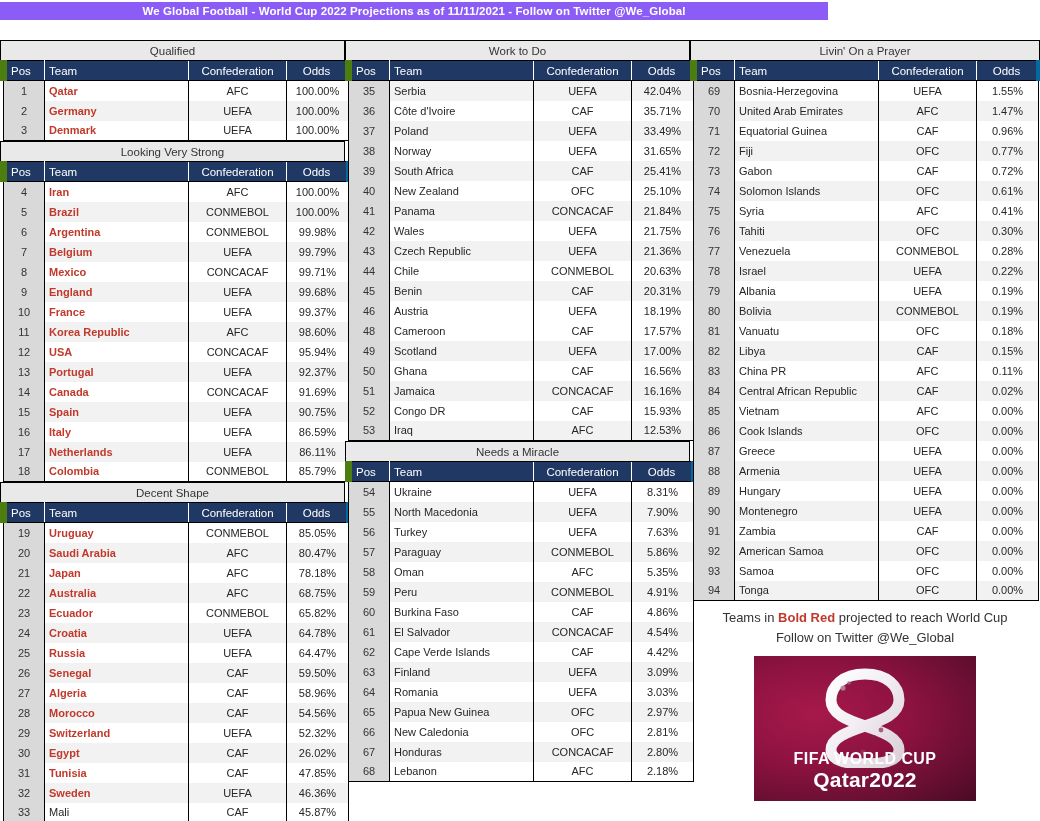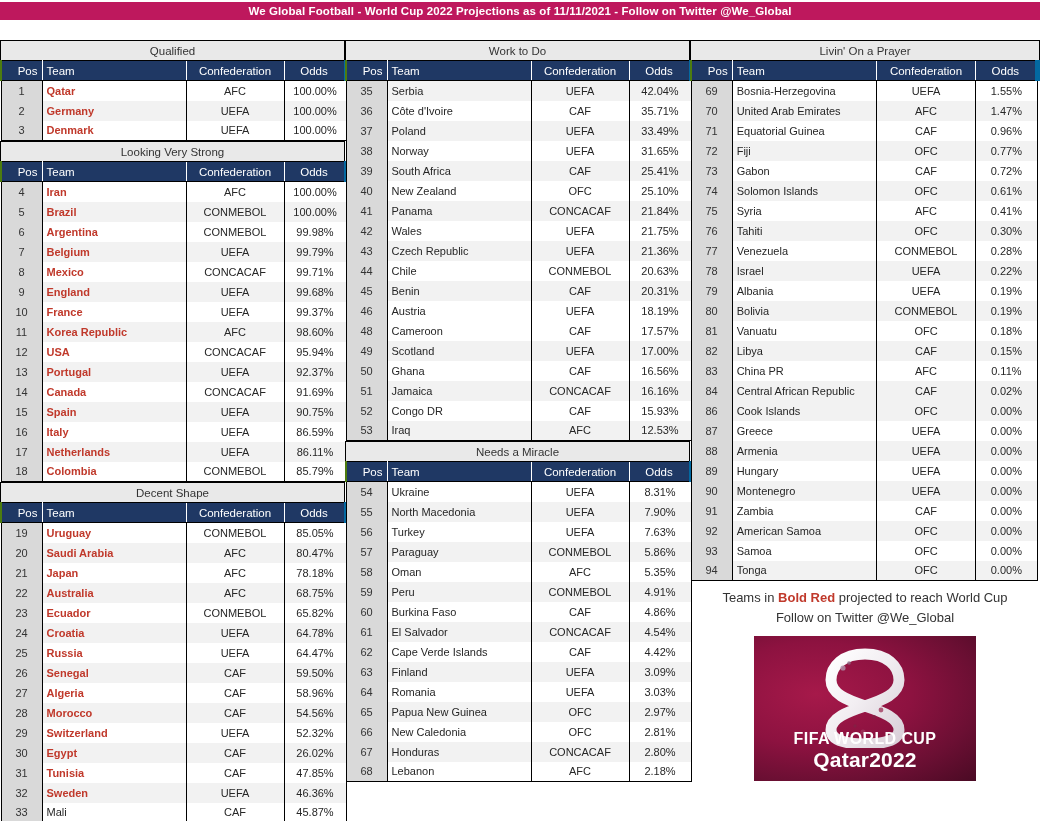--- a/index.html
+++ b/index.html
@@ -16,23 +16,23 @@
     color: #262626;
     overflow: hidden;
     position: relative;
   }
 
   
   #title-bar {
     position: absolute;
     left: 0;
     top: 2px;
-    width: 1040px;
+    width: 828px;
     height: 18px;
-    background: #be185d;
+    background: #8b5cf6;
     color: #ffffff;
     font-weight: bold;
     font-size: 11.5px;
     display: flex;
     align-items: center;
     justify-content: center;
     letter-spacing: 0.1px;
     box-sizing: border-box;
   }
 
@@ -88,21 +88,21 @@
 
   
   table.odds-table thead th {
     background: #1f3864;
     color: #ffffff;
     font-weight: normal;
     font-size: 11.5px;
     border-top: 1px solid #000000;
     border-bottom: 1px solid #000000;
   }
-  th.h-pos   { width: 41px;  text-align: right; border-left: 2px solid #4d7c0f; border-right: 1px solid #ffffff; }
+  th.h-pos   { width: 41px;  text-align: left; border-left: 7px solid #4d7c0f; border-right: 1px solid #ffffff; }
   th.h-team  { width: 144px; text-align: left;   padding-left: 6px; }
   th.h-conf  { width: 98px;  text-align: center; border-left: 1px solid #ffffff; }
   th.h-odds  { width: 62px;  text-align: center; background: #8b2222; border-left: 1px solid #ffffff; border-right: 5px solid #0369a1; }
 
   
   td.c-pos {
     text-align: center;
     background: #d9d9d9;
     border-left: 1px solid #000000;
     border-right: 1px solid #000000;
@@ -780,20 +780,26 @@
               <td class="c-pos">83</td>
               <td class="c-team">China PR</td>
               <td class="c-conf">AFC</td>
               <td class="c-odds">0.11%</td>
             </tr>
             <tr class="alt">
               <td class="c-pos">84</td>
               <td class="c-team">Central African Republic</td>
               <td class="c-conf">CAF</td>
               <td class="c-odds">0.02%</td>
+            </tr>
+            <tr class="plain">
+              <td class="c-pos">85</td>
+              <td class="c-team">Vietnam</td>
+              <td class="c-conf">AFC</td>
+              <td class="c-odds">0.00%</td>
             </tr>
             <tr class="alt">
               <td class="c-pos">86</td>
               <td class="c-team">Cook Islands</td>
               <td class="c-conf">OFC</td>
               <td class="c-odds">0.00%</td>
             </tr>
             <tr class="plain">
               <td class="c-pos">87</td>
               <td class="c-team">Greece</td>

